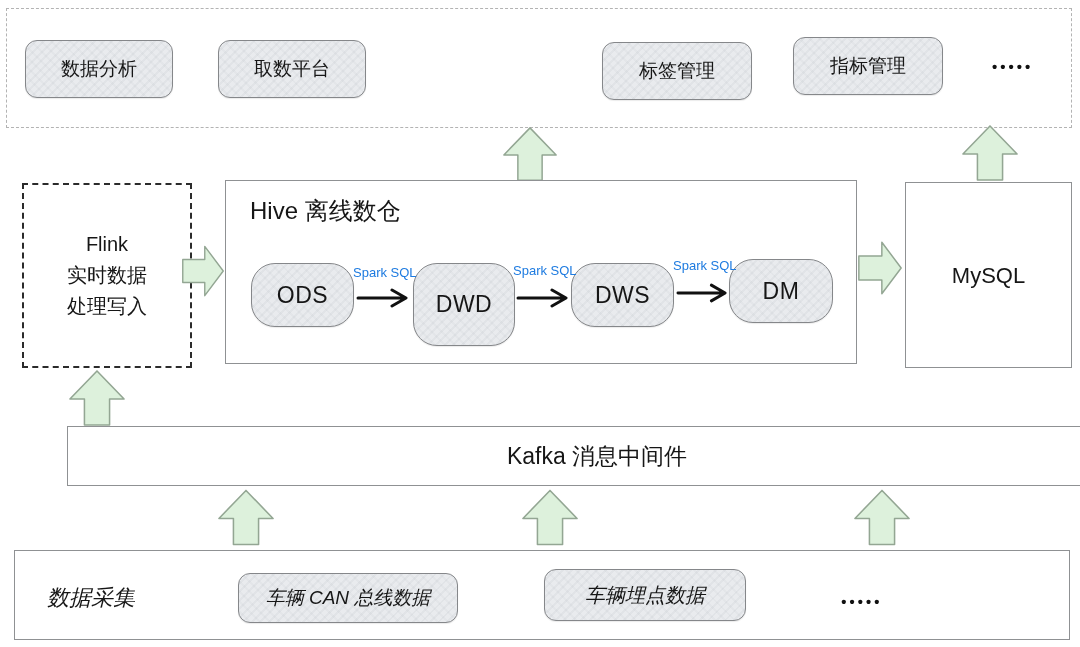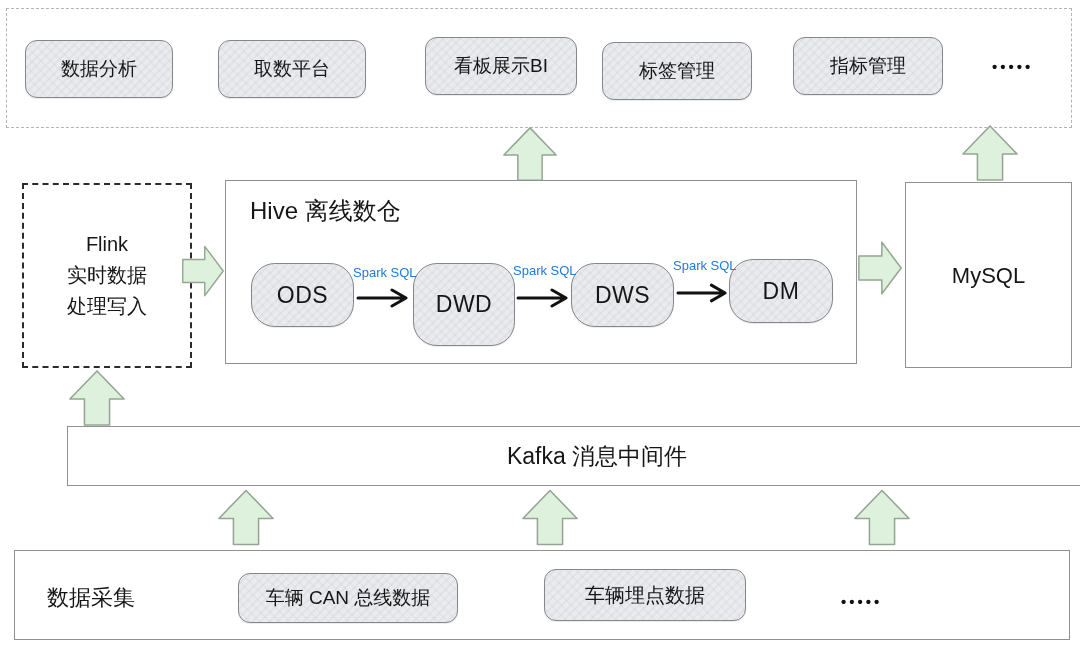--- a/index.html
+++ b/index.html
@@ -59,21 +59,20 @@
 </style>
 </head>
 <body>
 
 <div class="canvas">
 
   <div class="abs dashed-container" style="left:6px;top:8px;width:1066px;height:120px;"></div>
 
   <div class="abs pill" style="left:218px;top:40px;width:148px;height:58px;">取数平台</div>
   <div class="abs pill" style="left:25px;top:40px;width:148px;height:58px;">数据分析</div>
-  <div class="abs pill" style="left:425px;top:37px;width:152px;height:58px;">看板展示BI</div>
   <div class="abs pill" style="left:602px;top:42px;width:150px;height:58px;">标签管理</div>
   <div class="abs pill" style="left:793px;top:37px;width:150px;height:58px;text-align:center;">指标管理</div>
   <div class="abs dots" style="left:992px;top:58px;">•••••</div>
 
   <svg class="abs garrow" style="left:501px;top:126px;" width="58" height="56" viewBox="0 0 60 60">
     <polygon points="30,2 58,31 43,31 43,58 17,58 17,31 2,31"></polygon>
   </svg>
   <svg class="abs garrow" style="left:961px;top:124px;" width="58" height="58" viewBox="0 0 60 60">
     <polygon points="30,2 58,31 43,31 43,58 17,58 17,31 2,31"></polygon>
   </svg>
@@ -135,20 +134,20 @@
   <svg class="abs garrow" style="left:217px;top:486px;" width="58" height="63" viewBox="0 0 60 60">
     <polygon points="30,2 58,31 43,31 43,58 17,58 17,31 2,31"></polygon>
   </svg>
   <svg class="abs garrow" style="left:521px;top:486px;" width="58" height="63" viewBox="0 0 60 60">
     <polygon points="30,2 58,31 43,31 43,58 17,58 17,31 2,31"></polygon>
   </svg>
   <svg class="abs garrow" style="left:853px;top:486px;" width="58" height="63" viewBox="0 0 60 60">
     <polygon points="30,2 58,31 43,31 43,58 17,58 17,31 2,31"></polygon>
   </svg>
 
-  <div class="abs solid-container" style="left:14px;top:550px;width:1056px;height:90px;">
+  <div class="abs solid-container" style="left:14px;top:550px;width:1056px;height:90px;font-style:italic;">
     <div class="abs collection-title" style="left:32px;top:32px;">数据采集</div>
     <div class="abs pill" style="left:223px;top:22px;width:220px;height:50px;font-size:19px;">车辆 CAN 总线数据</div>
     <div class="abs pill" style="left:529px;top:18px;width:202px;height:52px;font-size:20px;">车辆埋点数据</div>
     <div class="abs dots" style="left:826px;top:42px;">•••••</div>
   </div>
 
 </div>
 
 </body></html>

